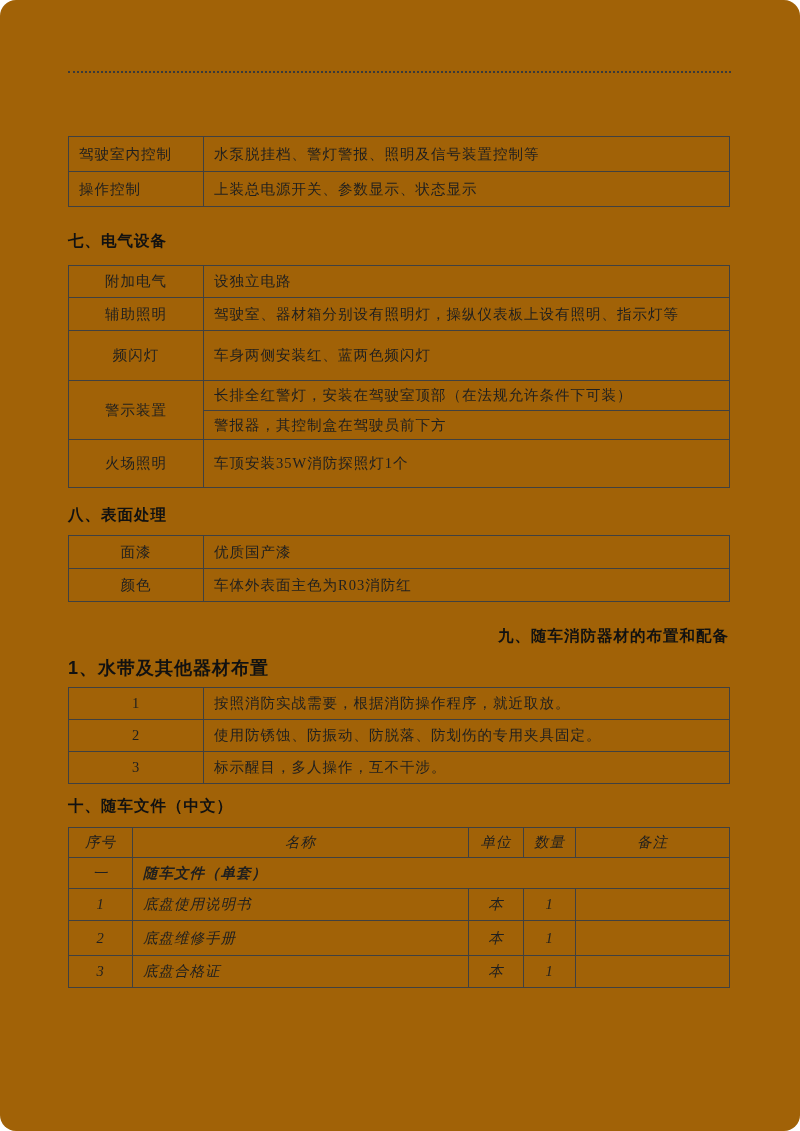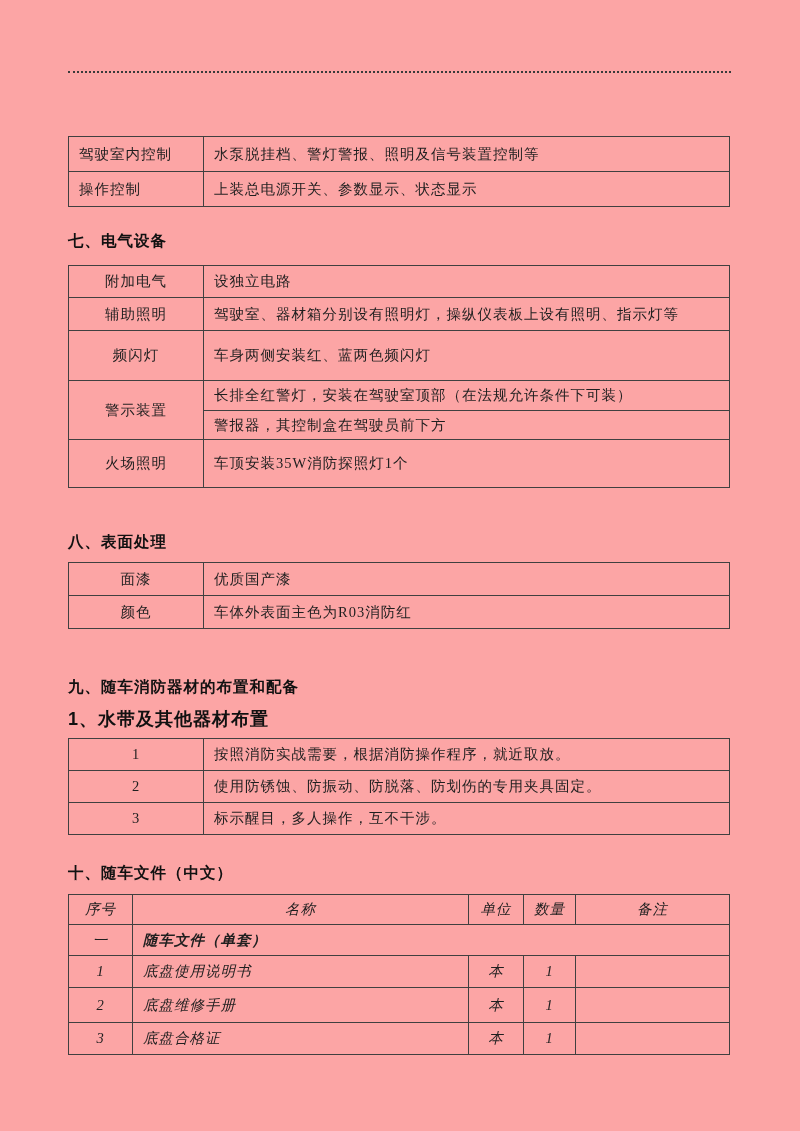--- a/index.html
+++ b/index.html
@@ -1,24 +1,25 @@
 <!DOCTYPE html>
 <html><head>
 <meta charset="utf-8">
 <style>
   * { box-sizing: border-box; }
   html, body { margin: 0; padding: 0; background: #ffffff; }
   .page {
     position: relative;
     width: 800px;
     height: 1131px;
-    background: #fca5a5;
+    background: #a16207;
     font-family: "Liberation Serif", "DejaVu Serif", serif;
     color: #1f1f1f;
     overflow: hidden;
+    border-radius: 16px;
   }
   .content { margin-left: 68px; width: 661px; }
 
   .dotted-line {
     margin-top: 71px;
     width: 663px;
     height: 0;
     border-top: 2px dotted #3a3a3a;
   }
 
@@ -74,26 +75,26 @@
     font-weight: bold;
     text-align: center;
     padding: 2px 4px;
   }
   .t-docs .grp-name { font-weight: bold; }
 
   
   .t-control   { margin-top: 63px; }
   .h-elec      { margin-top: 24px; }
   .t-elec      { margin-top: 14px; }
-  .h-surface   { margin-top: 44px; }
+  .h-surface   { margin-top: 17px; }
   .t-surface   { margin-top: 10px; }
-  .h-layout    { margin-top: 48px; }
+  .h-layout    { margin-top: 24px; text-align: right; }
   .h-layout-sub{ margin-top: 12px; }
   .t-layout    { margin-top: 9px; }
-  .h-docs      { margin-top: 28px; }
+  .h-docs      { margin-top: 12px; }
   .t-docs      { margin-top: 11px; font-style: italic; }
 </style>
 </head>
 <body>
 
 <div class="page">
   <div class="content">
 
     <div class="dotted-line"></div>
 

